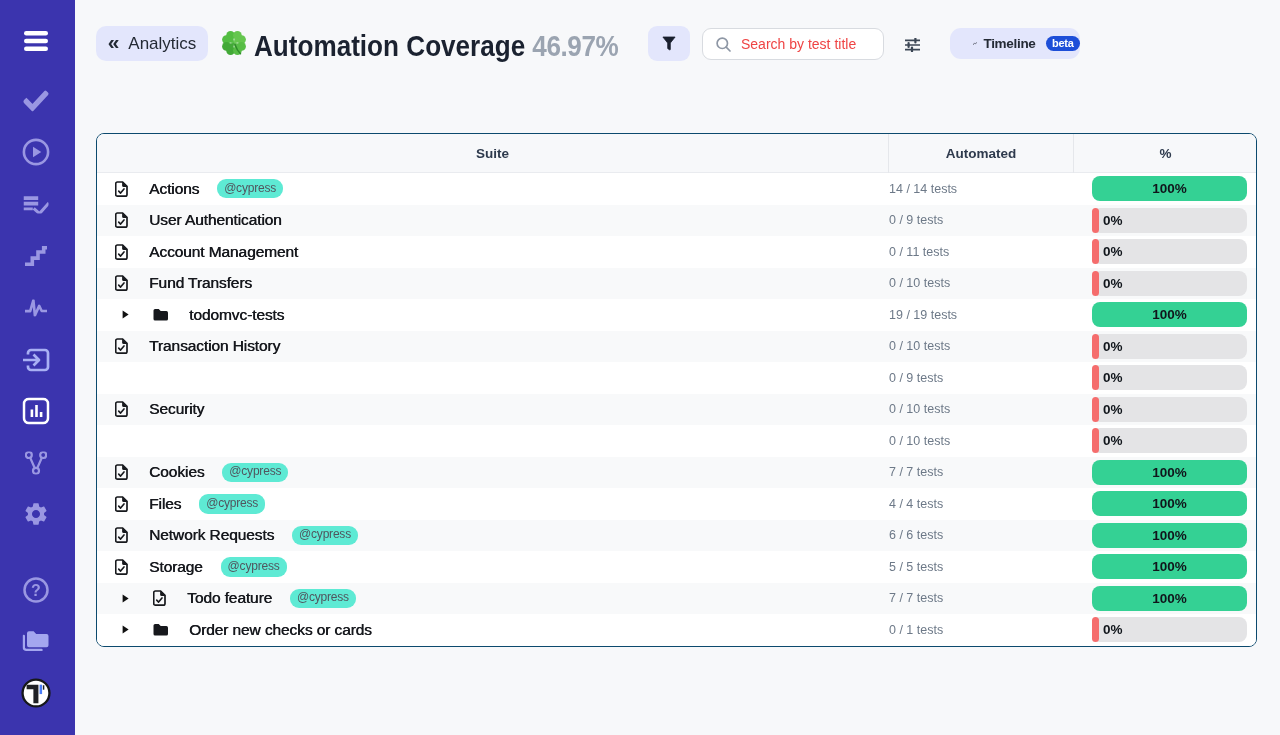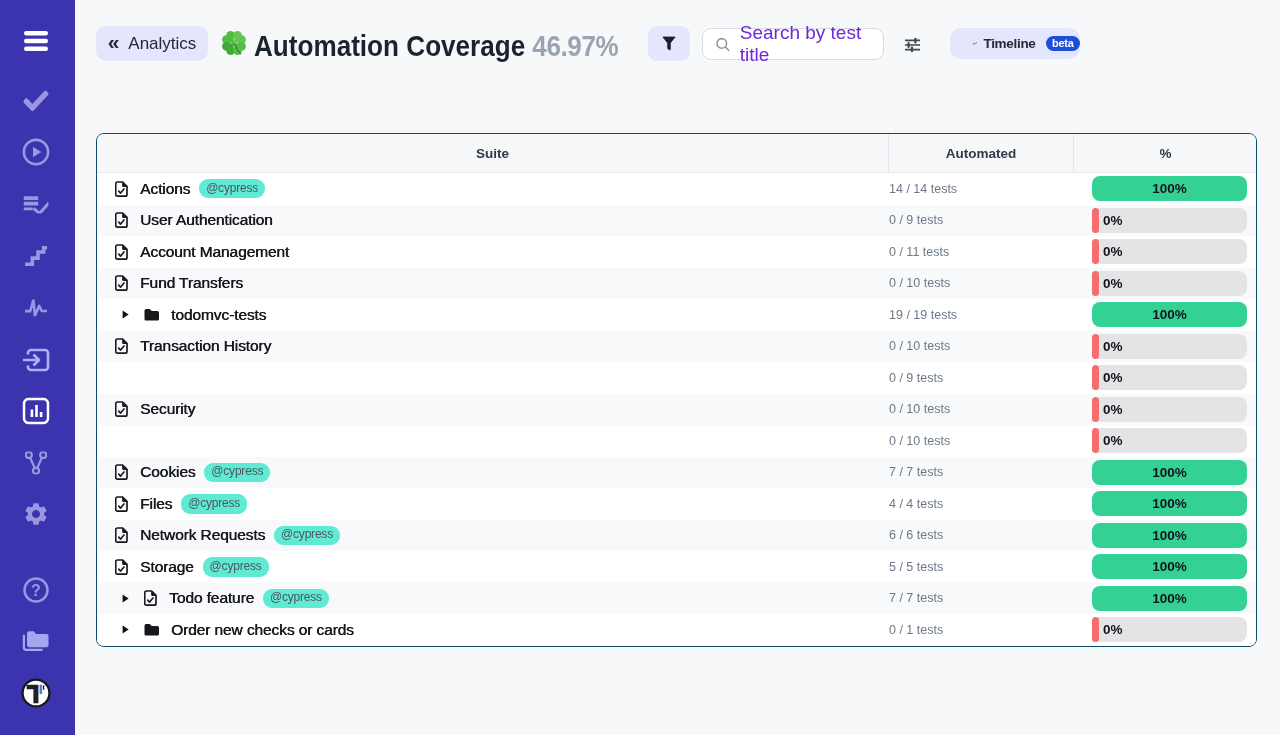--- a/index.html
+++ b/index.html
@@ -8,33 +8,33 @@
 .sb{position:absolute;left:36px;transform:translate(-50%,-50%)}
 .main{position:absolute;left:75px;top:0;width:1205px;height:735px}
 .btn{position:absolute;background:#e3e6fc;border-radius:10px;display:flex;align-items:center;justify-content:center;color:#242a35}
 .abtn{left:21px;top:26px;width:112px;height:35px;font-size:17px;gap:9px}
 .abtn .chev{font-size:21px;font-weight:700;margin-top:-3px}
 .clover{position:absolute;left:146px;top:30px}
 .title{position:absolute;left:179px;top:28.5px;font-size:29.5px;font-weight:700;color:#1b2230;white-space:nowrap;transform:scaleX(0.885);transform-origin:0 50%}
 .title .pct{color:#9ba4b1;margin-left:8px;letter-spacing:-0.5px}
 .fbtn{left:573px;top:26px;width:42px;height:35px;border-radius:9px}
 .search{position:absolute;left:627px;top:28px;width:182px;height:32px;background:#fff;border:1px solid #d8dbe0;border-radius:9px;display:flex;align-items:center;padding-left:13px;gap:10px}
-.search span{color:#6d28d9;font-size:19px}
+.search span{color:#ef4444;font-size:14px}
 .sliders{position:absolute;left:830px;top:38px}
 .tbtn{left:875px;top:28px;width:130px;height:31px;border-radius:11px;gap:6px;font-size:13.5px;letter-spacing:-0.3px;font-weight:700;justify-content:flex-start;padding-left:23px}
 .beta{background:#1d4ed8;color:#fff;font-size:11px;font-weight:700;border-radius:8px;padding:2px 6.5px 2.5px;line-height:1;margin-left:4px}
 .card{position:absolute;left:21px;top:133px;width:1161px;height:514px;background:#fff;border:1px solid #0c4a6e;border-radius:8px;overflow:hidden}
 .thead{position:relative;height:39px;background:#f7f8fa;border-bottom:1px solid #e9ebef;font-size:13.5px;font-weight:700;color:#2e3a4d}
 .thead div{position:absolute;top:0;height:39px;display:flex;align-items:center;justify-content:center}
 .th1{left:0;width:792px;border-right:1px solid #e5e7eb}
 .th2{left:792px;width:185px;border-right:1px solid #e5e7eb}
 .th3{left:977px;width:183px}
 .row{position:relative;height:31.53px;background:#fff}
 .row.alt{background:#f8f9fa}
-.cell{position:absolute;left:0;top:0;height:100%;display:flex;align-items:center;padding-left:18px;gap:12px}
+.cell{position:absolute;left:0;top:0;height:100%;display:flex;align-items:center;padding-left:18px;gap:21px}
 .tri{margin-right:3px}
 .nm{font-size:15.5px;color:#17191e;font-weight:400;white-space:nowrap;letter-spacing:-0.1px;text-shadow:0.5px 0 0 #17191e}
 .nm.bold{font-weight:400}
 .tag{background:#5eead4;color:#51555e;font-size:12px;letter-spacing:-0.2px;border-radius:9px;padding:2.5px 7px 3.5px;line-height:1.1;margin-left:-3px}
 .cnt{position:absolute;left:792px;top:0;width:94px;height:100%;display:flex;align-items:center;font-size:12.5px;color:#6d7988;white-space:pre}
 .cnt em{font-style:normal}
 .bar{position:absolute;left:995px;top:3.2px;width:155px;height:25px;border-radius:8px;font-size:13.5px;font-weight:700;color:#10151b;display:flex;align-items:center}
 .bar.green{background:#34d194;justify-content:center}
 .bar.zero{background:#e4e4e6;padding-left:11px}
 .bar.zero i{position:absolute;left:0;top:0;width:7px;height:25px;background:#f56d6d;border-radius:4px}

